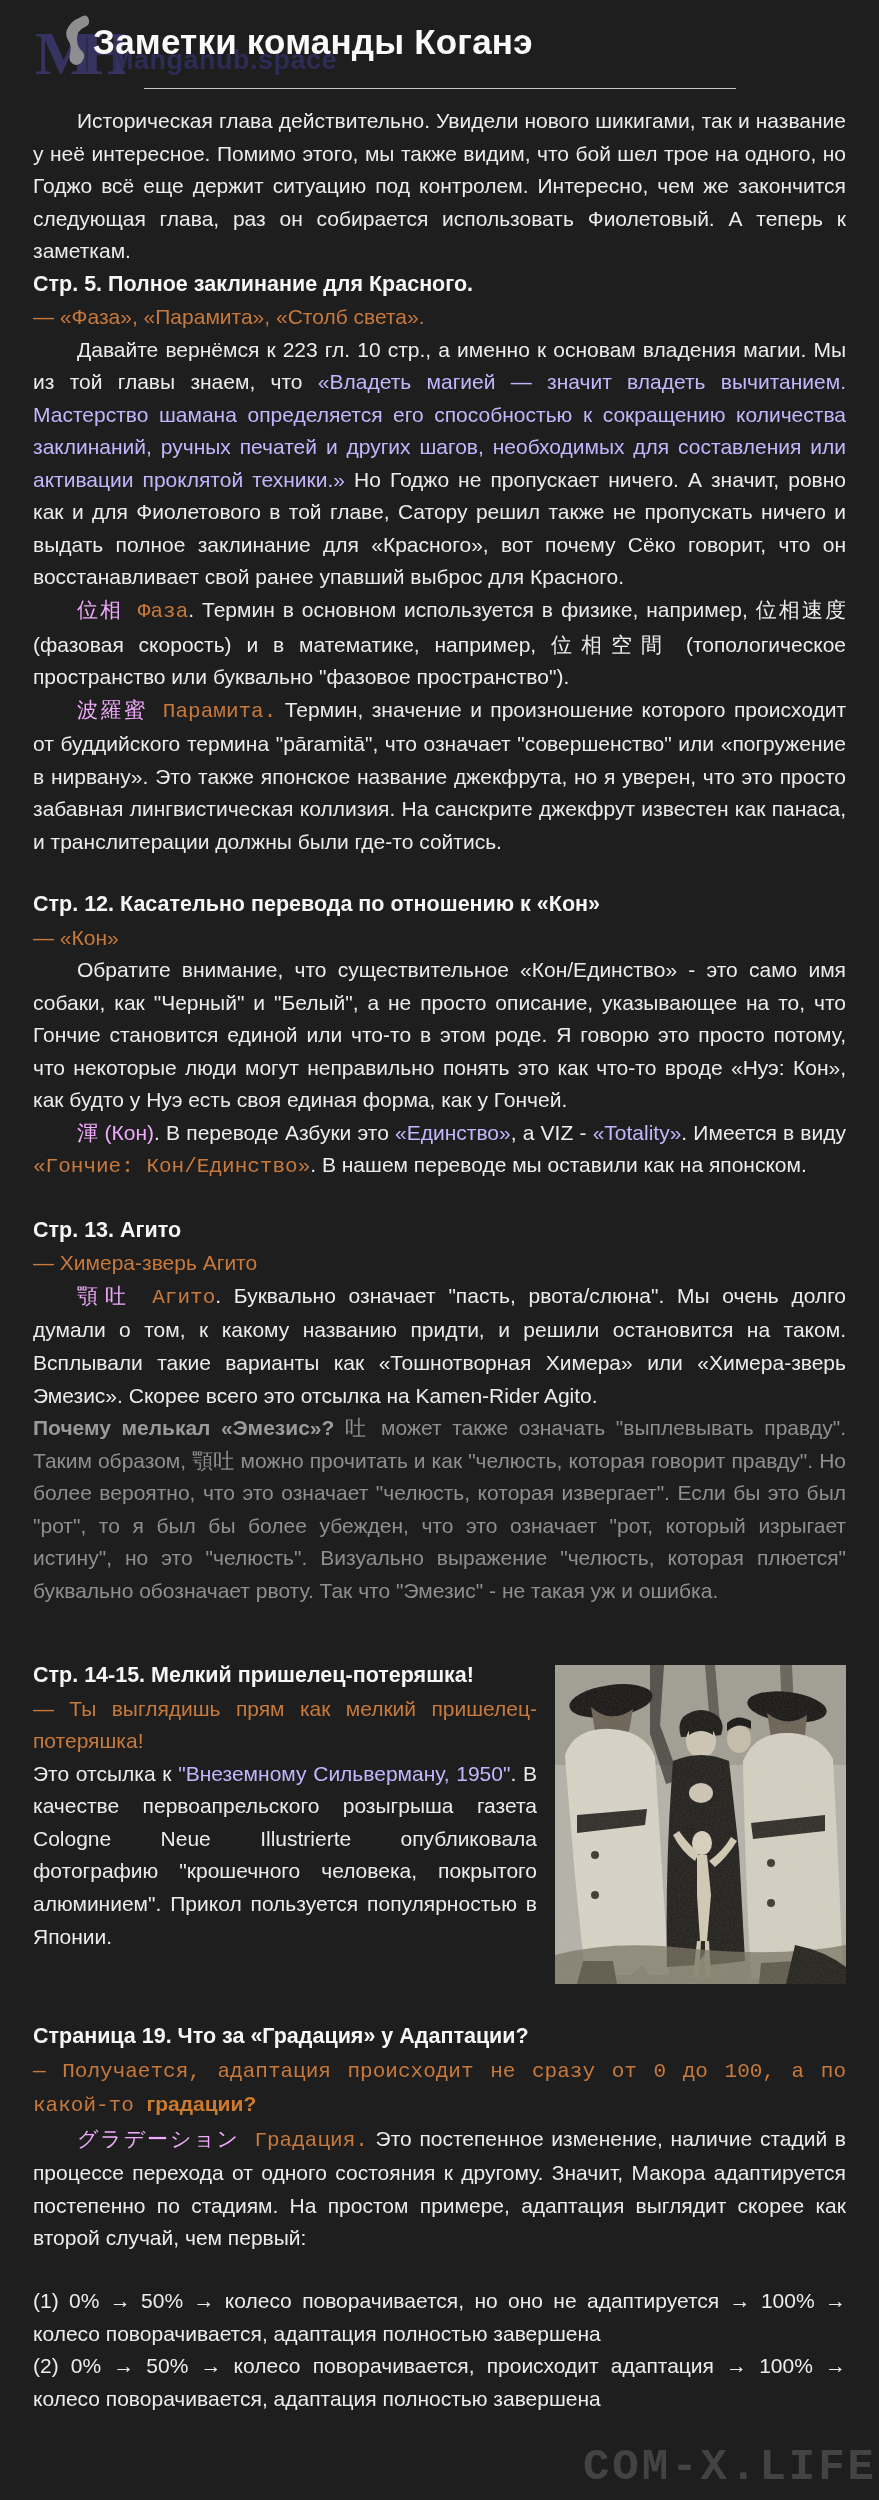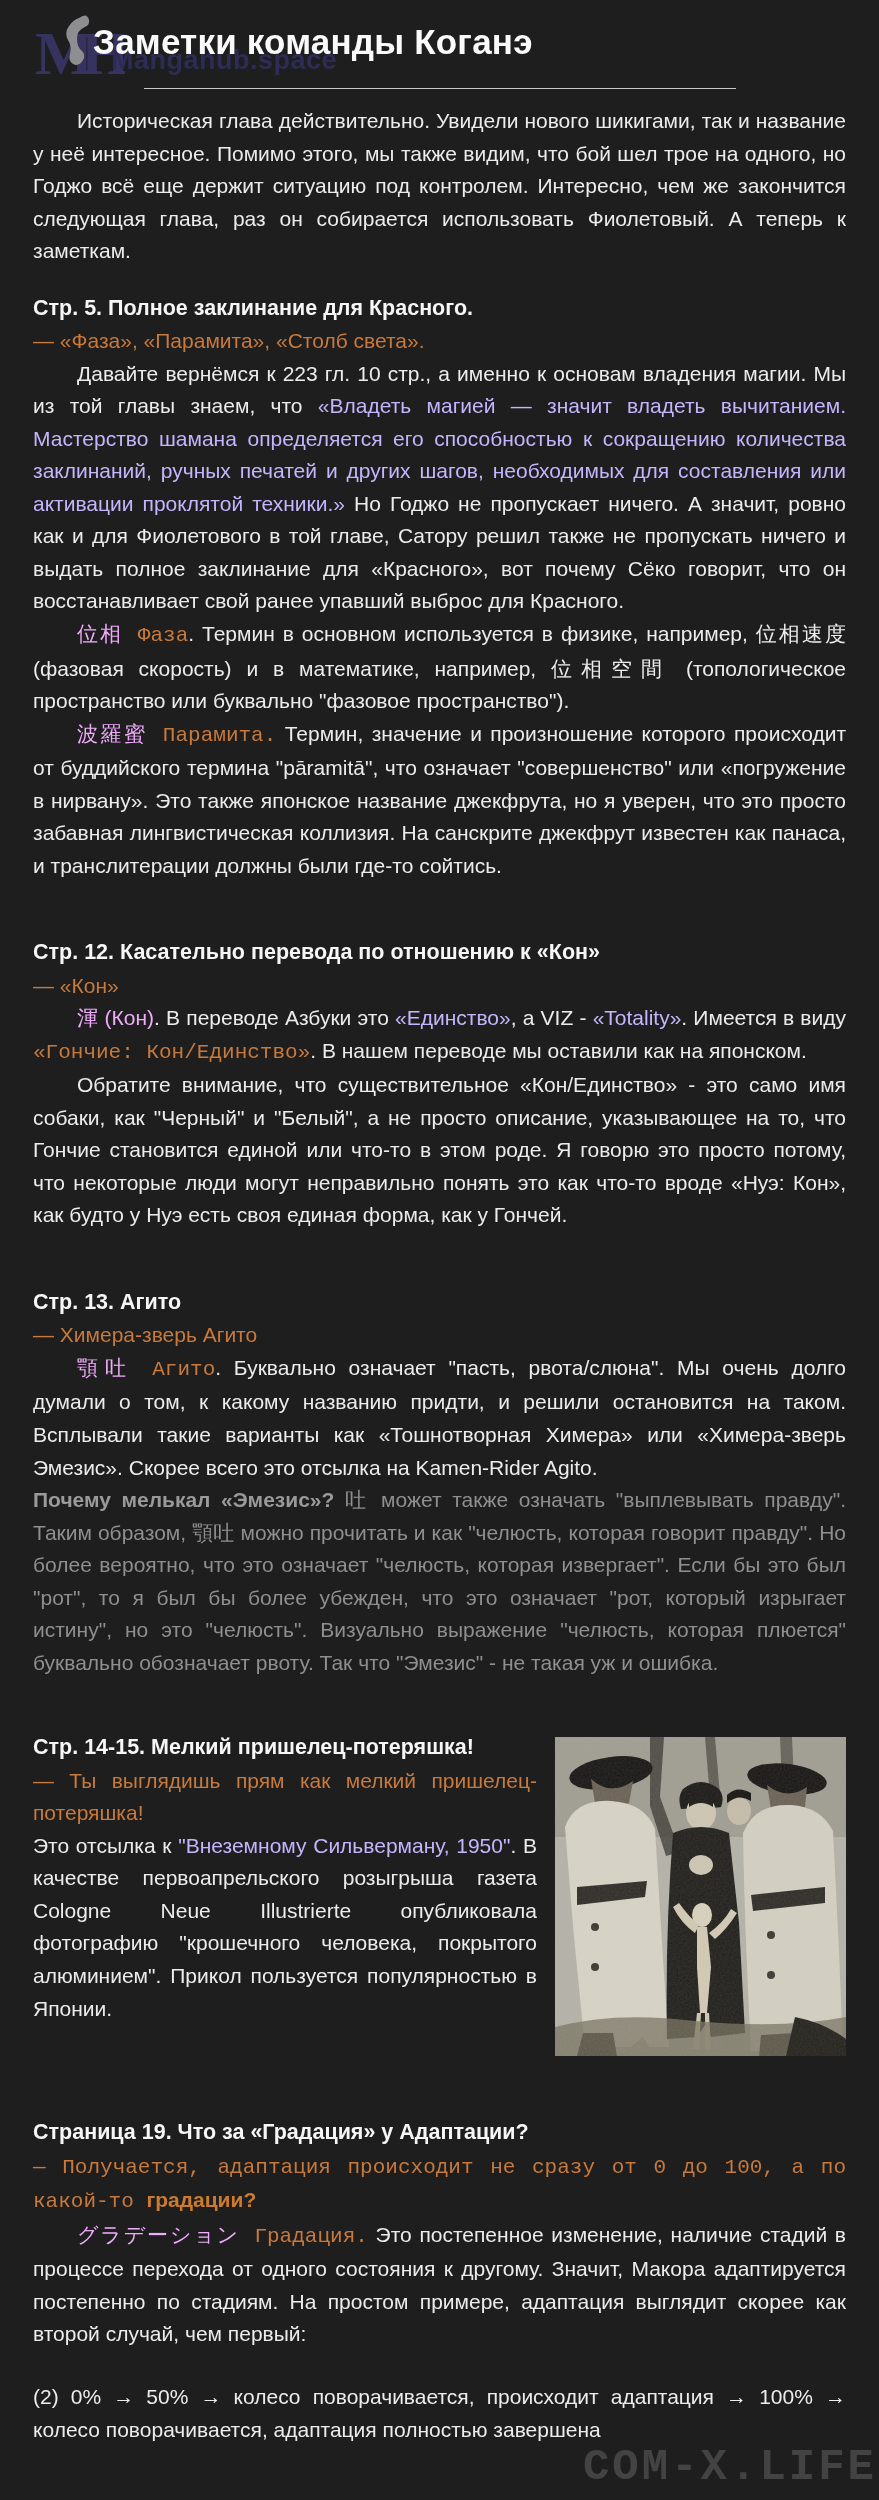--- a/index.html
+++ b/index.html
@@ -21,21 +21,21 @@
   }
   h1.title{
     position:relative;z-index:1;margin:0 0 0 60px;text-align:left;
     font-size:35px;font-weight:700;color:#fafafa;letter-spacing:.2px;
   }
   .divider{width:592px;margin:26px auto 16px;border-top:1px solid #c9c9c9;height:0;}
 
   
   p{margin:0;font-size:21px;line-height:1.55;text-align:justify;}
   p.ind{text-indent:44px;}
-  .h{font-size:21.5px;font-weight:700;color:#f6f6f6;margin-top:24px;text-align:left;}
+  .h{font-size:21.5px;font-weight:700;color:#f6f6f6;text-align:left;}
   .lead{color:#c8793c;}
   .o{color:#c8793c;font-family:Liberation Mono, monospace;}
   .ob{color:#cc7a2e;font-weight:700;}
   .s{color:#c4b5fd;}
   .g{color:#f0abfc;}
   .gy{color:#8f8f8f;}
   .gyb{color:#9a9a9a;font-weight:700;}
   .gap{height:30px;}
   .gap-s{height:26px;}
 
@@ -80,22 +80,22 @@
     <p class="ind"><span>Давайте вернёмся к 223 гл. 10 стр., а именно к основам владения магии. Мы из той главы знаем, что </span><span class="s">«Владеть магией — значит владеть вычитанием. Мастерство шамана определяется его способностью к сокращению количества заклинаний, ручных печатей и других шагов, необходимых для составления или активации проклятой техники.»</span><span> Но Годжо не пропускает ничего. А значит, ровно как и для Фиолетового в той главе, Сатору решил также не пропускать ничего и выдать полное заклинание для «Красного», вот почему Сёко говорит, что он восстанавливает свой ранее упавший выброс для Красного.</span></p>
     <p class="ind"><span class="g">位相</span><span class="o"> Фаза</span><span>. Термин в основном используется в физике, например, 位相速度 (фазовая скорость) и в математике, например, 位相空間 (топологическое пространство или буквально "фазовое пространство").</span></p>
     <p class="ind"><span class="g">波羅蜜</span><span class="o"> Парамита.</span><span> Термин, значение и произношение которого происходит от буддийского термина "pāramitā", что означает "совершенство" или «погружение в нирвану».  Это также японское название джекфрута, но я уверен, что это просто забавная лингвистическая коллизия. На санскрите джекфрут известен как панаса, и транслитерации должны были где-то сойтись.</span></p>
   </section>
 
   <div class="gap"></div>
 
   <section>
     <p class="h">Стр. 12. Касательно перевода по отношению к «Кон»</p>
     <p class="lead">— «Кон»</p>
+    <p class="ind">Обратите внимание, что существительное «Кон/Единство» - это само имя собаки, как "Черный" и "Белый", а не просто описание, указывающее на то, что Гончие становится единой или что-то в этом роде. Я говорю это просто потому, что некоторые люди могут неправильно понять это как что-то вроде  «Нуэ: Кон», как будто у Нуэ есть своя единая форма, как у Гончей.</p>
     <p class="ind"><span class="g">渾 (Кон)</span><span>. В переводе Азбуки это </span><span class="s">«Единство»</span><span>, а VIZ - </span><span class="s">«Totality»</span><span>. Имеется в виду </span><span class="o">«Гончие: Кон/Единство»</span><span>. В нашем переводе мы оставили как на японском.</span></p>
-    <p class="ind">Обратите внимание, что существительное «Кон/Единство» - это само имя собаки, как "Черный" и "Белый", а не просто описание, указывающее на то, что Гончие становится единой или что-то в этом роде. Я говорю это просто потому, что некоторые люди могут неправильно понять это как что-то вроде  «Нуэ: Кон», как будто у Нуэ есть своя единая форма, как у Гончей.</p>
   </section>
 
   <div class="gap"></div>
 
   <section>
     <p class="h">Стр. 13. Агито</p>
     <p class="lead">— Химера-зверь Агито</p>
     <p class="ind"><span class="g">顎吐</span><span class="o"> Агито</span><span>. Буквально означает "пасть, рвота/слюна". Мы очень долго думали о том, к какому названию придти, и решили остановится на таком. Всплывали такие варианты как «Тошнотворная Химера» или «Химера-зверь Эмезис». Скорее всего это отсылка на Kamen-Rider Agito.</span></p>
     <p><span class="gyb">Почему мелькал «Эмезис»?</span><span class="gy">  吐 может также означать "выплевывать правду". Таким образом, 顎吐 можно прочитать и как "челюсть, которая говорит правду". Но более вероятно, что это означает "челюсть, которая извергает". Если бы это был "рот", то я был бы более убежден, что это означает "рот, который изрыгает истину", но это "челюсть". Визуально выражение "челюсть, которая плюется" буквально обозначает рвоту.  Так что "Эмезис" - не такая уж и ошибка.</span></p>
   </section>
@@ -160,19 +160,20 @@
     <div class="clear"></div>
   </section>
 
   <div class="gap-s"></div>
 
   <section>
     <p class="h">Страница 19. Что за «Градация» у Адаптации?</p>
     <p class="lead"><span class="o">— Получается, адаптация происходит не сразу от 0 до 100, а по какой-то </span><span class="ob">градации?</span></p>
     <p class="ind"><span class="g">グラデーション</span><span class="o"> Градация.</span><span> Это постепенное изменение, наличие стадий в процессе перехода от одного состояния к другому. Значит, Макора адаптируется постепенно по стадиям. На простом примере, адаптация выглядит скорее как второй случай, чем первый:</span></p>
     <div class="gap"></div>
+    <p>(1) 0% → 50% → колесо поворачивается, но оно не адаптируется → 100% → колесо поворачивается, адаптация полностью завершена</p>
     <p>(2) 0% → 50% → колесо поворачивается, происходит адаптация → 100% → колесо поворачивается, адаптация полностью завершена</p>
     <div class="gap"></div>
 
   </section>
 
   <div class="watermark">COM-X.LIFE</div>
 </div>
 
 </body></html>

